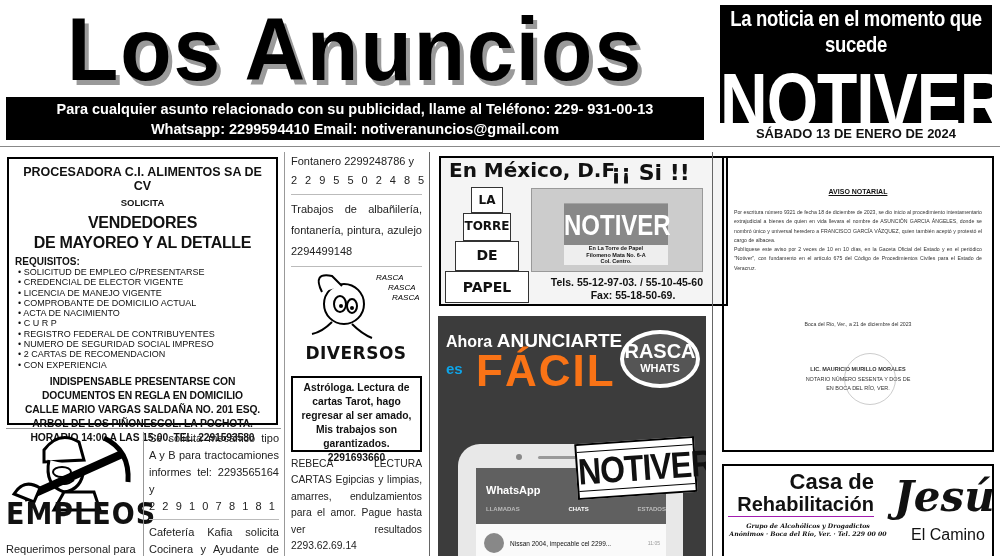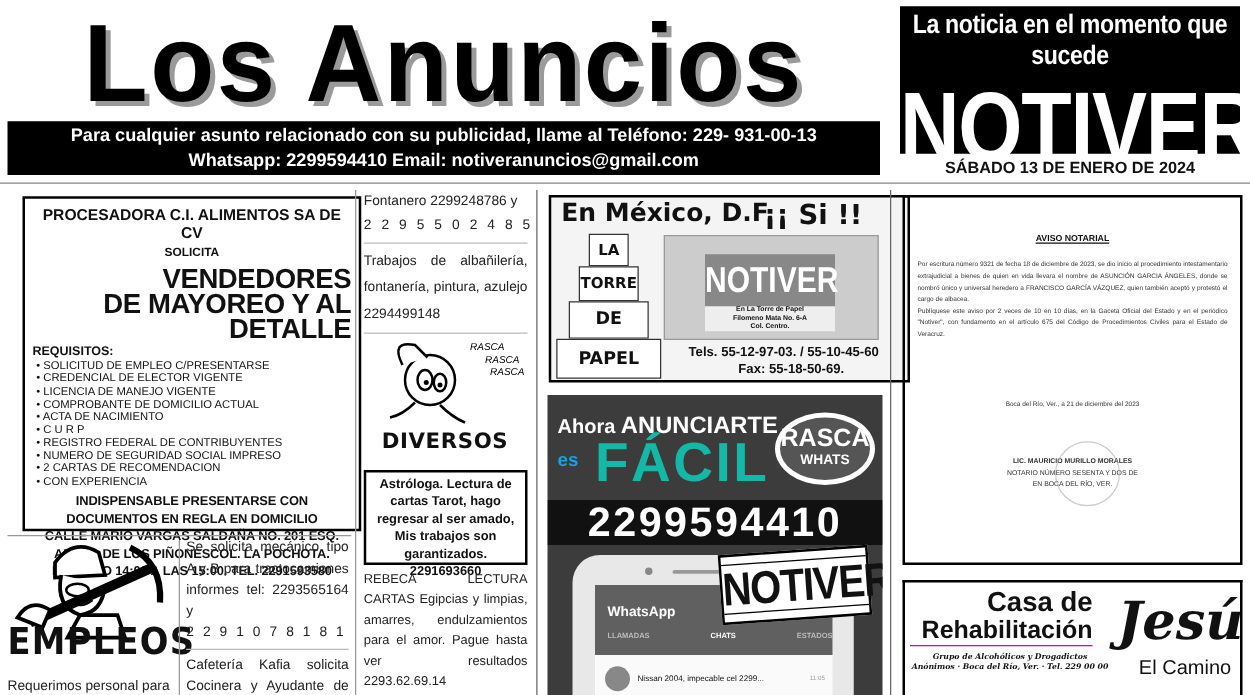--- a/index.html
+++ b/index.html
@@ -21,26 +21,26 @@
   .noti-box {
     left: 720px; top: 5px; width: 272px; height: 118px; background: #000; color: #fff; text-align: center;
   }
   .noti-tag { font-size: 18.5px; font-weight: bold; margin-top: 5px; letter-spacing: -0.3px; transform: scaleY(1.15); }
   .noti-name { font-size: 66px; font-weight: 900; line-height: 70px; margin-top: 12px; letter-spacing: -1px; transform: scaleY(1.2); }
   .noti-date { left: 720px; top: 124px; width: 272px; text-align: center; font-size: 13px; font-weight: bold; line-height: 20px; }
   .top-rule { left: 0; top: 146px; width: 1000px; height: 1px; background: #888; }
 
   
   .proc-box {
-    left: 18px; top: 157px; width: 271px; height: 268px; border: 2px solid #000;
+    left: 7px; top: 157px; width: 271px; height: 268px; border: 2px solid #000;
     padding: 4px 6px; text-align: center; font-weight: bold;
   }
   .proc-company { font-size: 12.5px; margin-top: 2px; }
   .proc-solicita { font-size: 9.5px; margin-top: 4px; }
-  .proc-headline { font-size: 22px; line-height: 20px; margin-top: 5px; letter-spacing: -0.3px; text-align: right; }
+  .proc-headline { font-size: 16px; line-height: 20px; margin-top: 5px; letter-spacing: -0.3px; }
   .proc-req-title { text-align: left; font-size: 10px; margin-top: 3px; }
   .proc-list { text-align: left; list-style: none; font-weight: normal; font-size: 9px; line-height: 10.3px; padding-left: 3px; }
   .proc-list li::before { content: "• "; }
   .proc-footer { font-size: 10.3px; line-height: 14px; margin-top: 5px; letter-spacing: -0.1px; }
 
   
   .empleos-art { left: 4px; top: 430px; width: 138px; height: 100px; }
   .empleos-word { left: 6px; top: 498px; width: 130px; font-size: 27px; font-weight: 900; letter-spacing: 1px; text-align: center; font-family: "DejaVu Sans", sans-serif; transform: scaleY(1.1); }
   .empleos-text { left: 6px; top: 540px; width: 136px; font-size: 11px; }
   .col-rule { width: 1px; background: #999; }
@@ -64,21 +64,21 @@
   .torre-label { font-weight: 900; font-size: 12px; font-family: "DejaVu Sans", sans-serif; text-align: center; width: 84px; }
   .news-collage { left: 90px; top: 30px; width: 172px; height: 84px; background: #ccc; border: 1px solid #999; }
   .news-banner { left: 32px; top: 18px; width: 104px; height: 36px; background: #888; color: #fff; font-weight: bold; font-size: 24px; text-align: center; line-height: 36px; transform: scaleY(1.2); }
   .news-addr { left: 32px; top: 56px; width: 104px; text-align: center; font-size: 5.5px; font-weight: bold; line-height: 6.5px; background: #eee; }
   .df-tels { left: 92px; top: 118px; width: 170px; text-align: right; font-size: 10.5px; font-weight: bold; line-height: 13px; }
 
   .wa-box { left: 438px; top: 316px; width: 268px; height: 240px; background: #3c3c3c; overflow: hidden; }
   .wa-ahora { left: 8px; top: 14px; color: #fff; font-size: 16px; font-weight: bold; }
   .wa-ahora b { font-size: 19px; }
   .wa-es { left: 8px; top: 44px; color: #0ea5e9; font-size: 15px; font-weight: bold; }
-  .wa-facil { left: 38px; top: 30px; color: #14b8a6; font-size: 44px; font-weight: 900; letter-spacing: 2px; }
+  .wa-facil { left: 38px; top: 30px; color: #f97316; font-size: 44px; font-weight: 900; letter-spacing: 2px; }
   .wa-bubble { left: 182px; top: 14px; width: 80px; height: 58px; border: 4px solid #fff; border-radius: 50%; background: #555; color: #fff; text-align: center; font-weight: 900; }
   .wa-bubble .n1 { font-size: 20px; line-height: 22px; margin-top: 6px; }
   .wa-bubble .n2 { font-size: 11px; line-height: 12px; }
   .wa-num-bar { left: 0; top: 84px; width: 268px; height: 36px; background: #111; color: #fff; font-weight: 900; font-size: 33px; text-align: center; line-height: 36px; letter-spacing: 2px; }
   .phone { left: 20px; top: 128px; width: 225px; height: 140px; background: #e8e8e8; border-radius: 22px; }
   .phone-screen { left: 18px; top: 24px; width: 190px; height: 120px; background: #fafafa; }
   .phone-head { left: 0; top: 0; width: 190px; height: 56px; background: #606060; }
   .wa-app { left: 10px; top: 16px; color: #fff; font-size: 11px; font-weight: bold; }
   .wa-tabs { left: 10px; top: 38px; color: #bbb; font-size: 6px; font-weight: bold; width: 180px; display: flex; justify-content: space-between; }
   .wa-chat { left: 8px; top: 64px; width: 176px; height: 22px; font-size: 6.5px; display: flex; align-items: center; }
@@ -232,21 +232,20 @@
 </div>
 
 <div class="abs wa-box">
   <div class="abs wa-ahora"><span>Ahora</span> <b>ANUNCIARTE</b></div>
   <div class="abs wa-es">es</div>
   <div class="abs wa-facil">FÁCIL</div>
   <div class="abs wa-bubble">
     <div class="n1">RASCA</div>
     <div class="n2">WHATS</div>
   </div>
-  <div class="abs wa-num-bar">2299594410</div>
   <div class="abs phone">
     <div class="abs" style="left:58px;top:10px;width:6px;height:6px;border-radius:50%;background:#888;"></div>
     <div class="abs" style="left:80px;top:12px;width:40px;height:3px;background:#999;border-radius:2px;"></div>
     <div class="abs phone-screen">
       <div class="abs phone-head">
         <div class="abs wa-app">WhatsApp</div>
         <div class="abs wa-tabs">
           <span>LLAMADAS</span>
           <span style="color:#fff;">CHATS</span>
           <span>ESTADOS</span>

